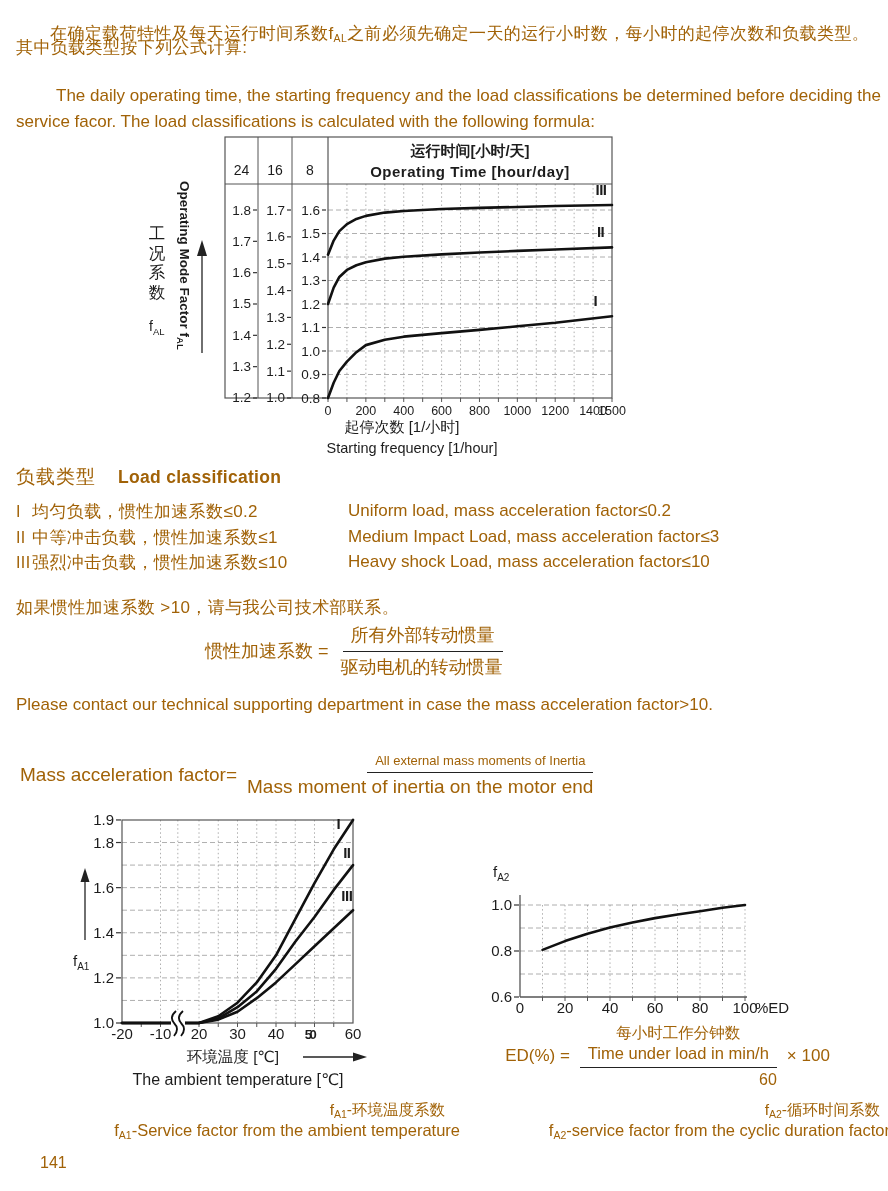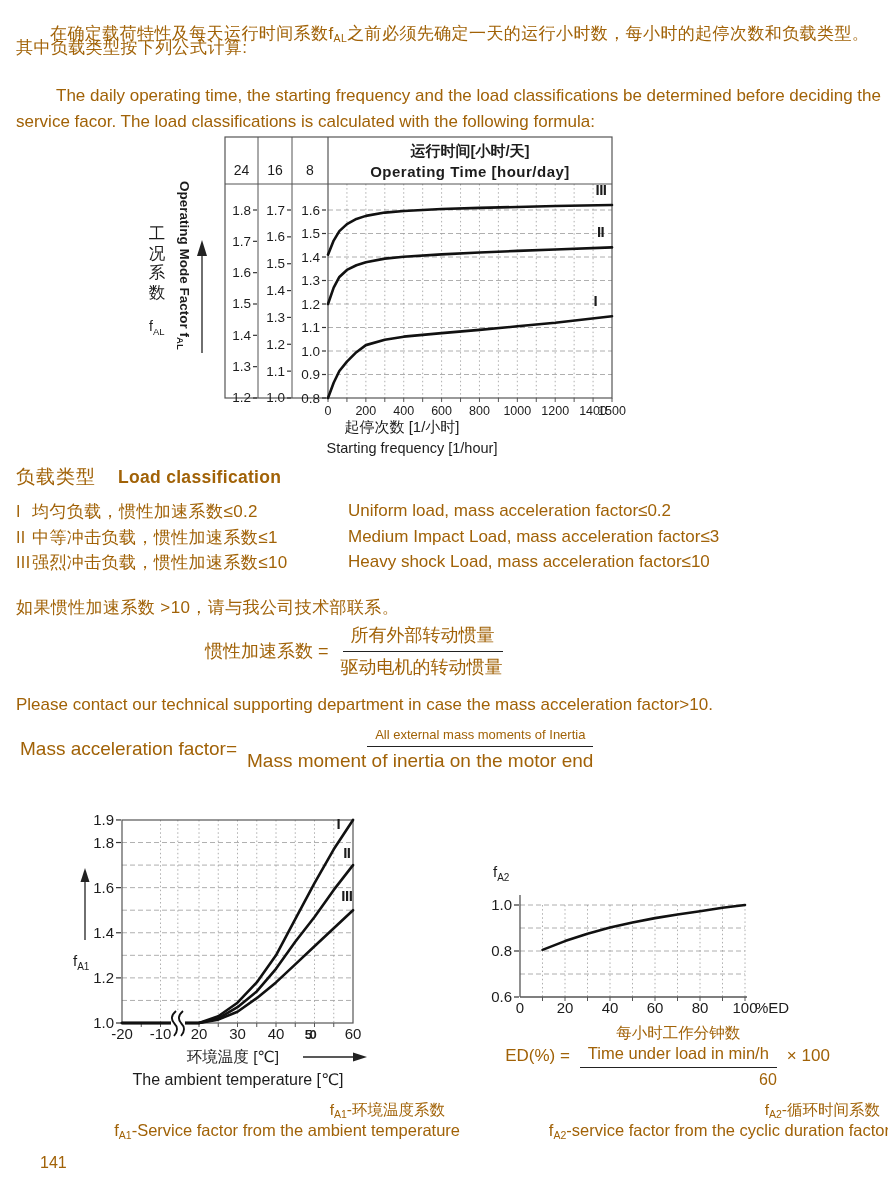--- a/index.html
+++ b/index.html
@@ -167,21 +167,21 @@
   <div class="abs cn" style="left:16px;top:596px">如果惯性加速系数 &gt;10，请与我公司技术部联系。</div>
   <div class="abs row" style="left:205px;top:622px;gap:12px">
     <span style="font-size:18px">惯性加速系数 =</span>
     <span class="frac">
       <span class="num" style="font-size:18px">所有外部转动惯量</span>
       <span class="den" style="font-size:18px">驱动电机的转动惯量</span>
     </span>
   </div>
 
   <div class="abs en" style="left:16px;top:695px">Please contact our technical supporting department in case the mass acceleration factor&gt;10.</div>
-  <div class="abs row" style="left:20px;top:726px;gap:10px">
+  <div class="abs row" style="left:20px;top:752px;gap:10px">
     <span style="font-size:19px">Mass acceleration factor=</span>
     <span class="frac">
       <span class="num" style="font-size:13px">All external mass moments of Inertia</span>
       <span class="den" style="font-size:19px">Mass moment of inertia on the motor end</span>
     </span>
   </div>
 
   <svg id="fa1-svg" class="abs" style="left:55px;top:800px" width="390" height="298">
       <line x1="105.5" y1="20" x2="105.5" y2="223" stroke="#9a9a9a" stroke-width="0.8" stroke-dasharray="1.5 2.6"></line>
       <line x1="122.82499999999999" y1="20" x2="122.82499999999999" y2="223" stroke="#9a9a9a" stroke-width="0.8" stroke-dasharray="1.5 2.6"></line>

